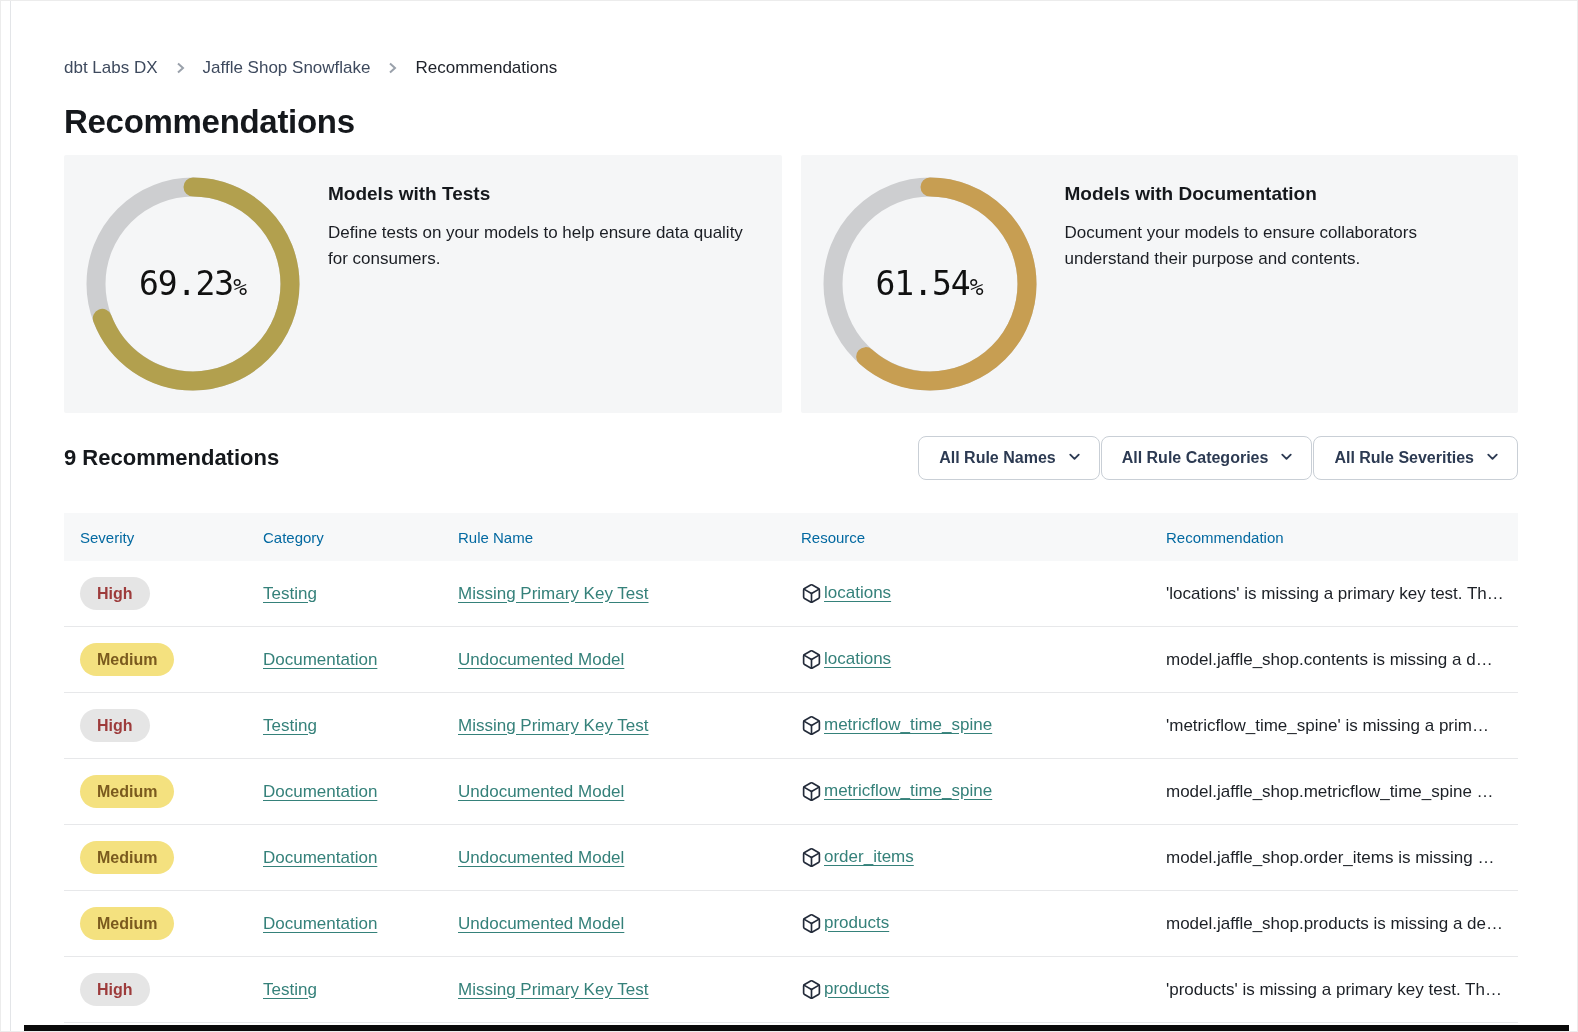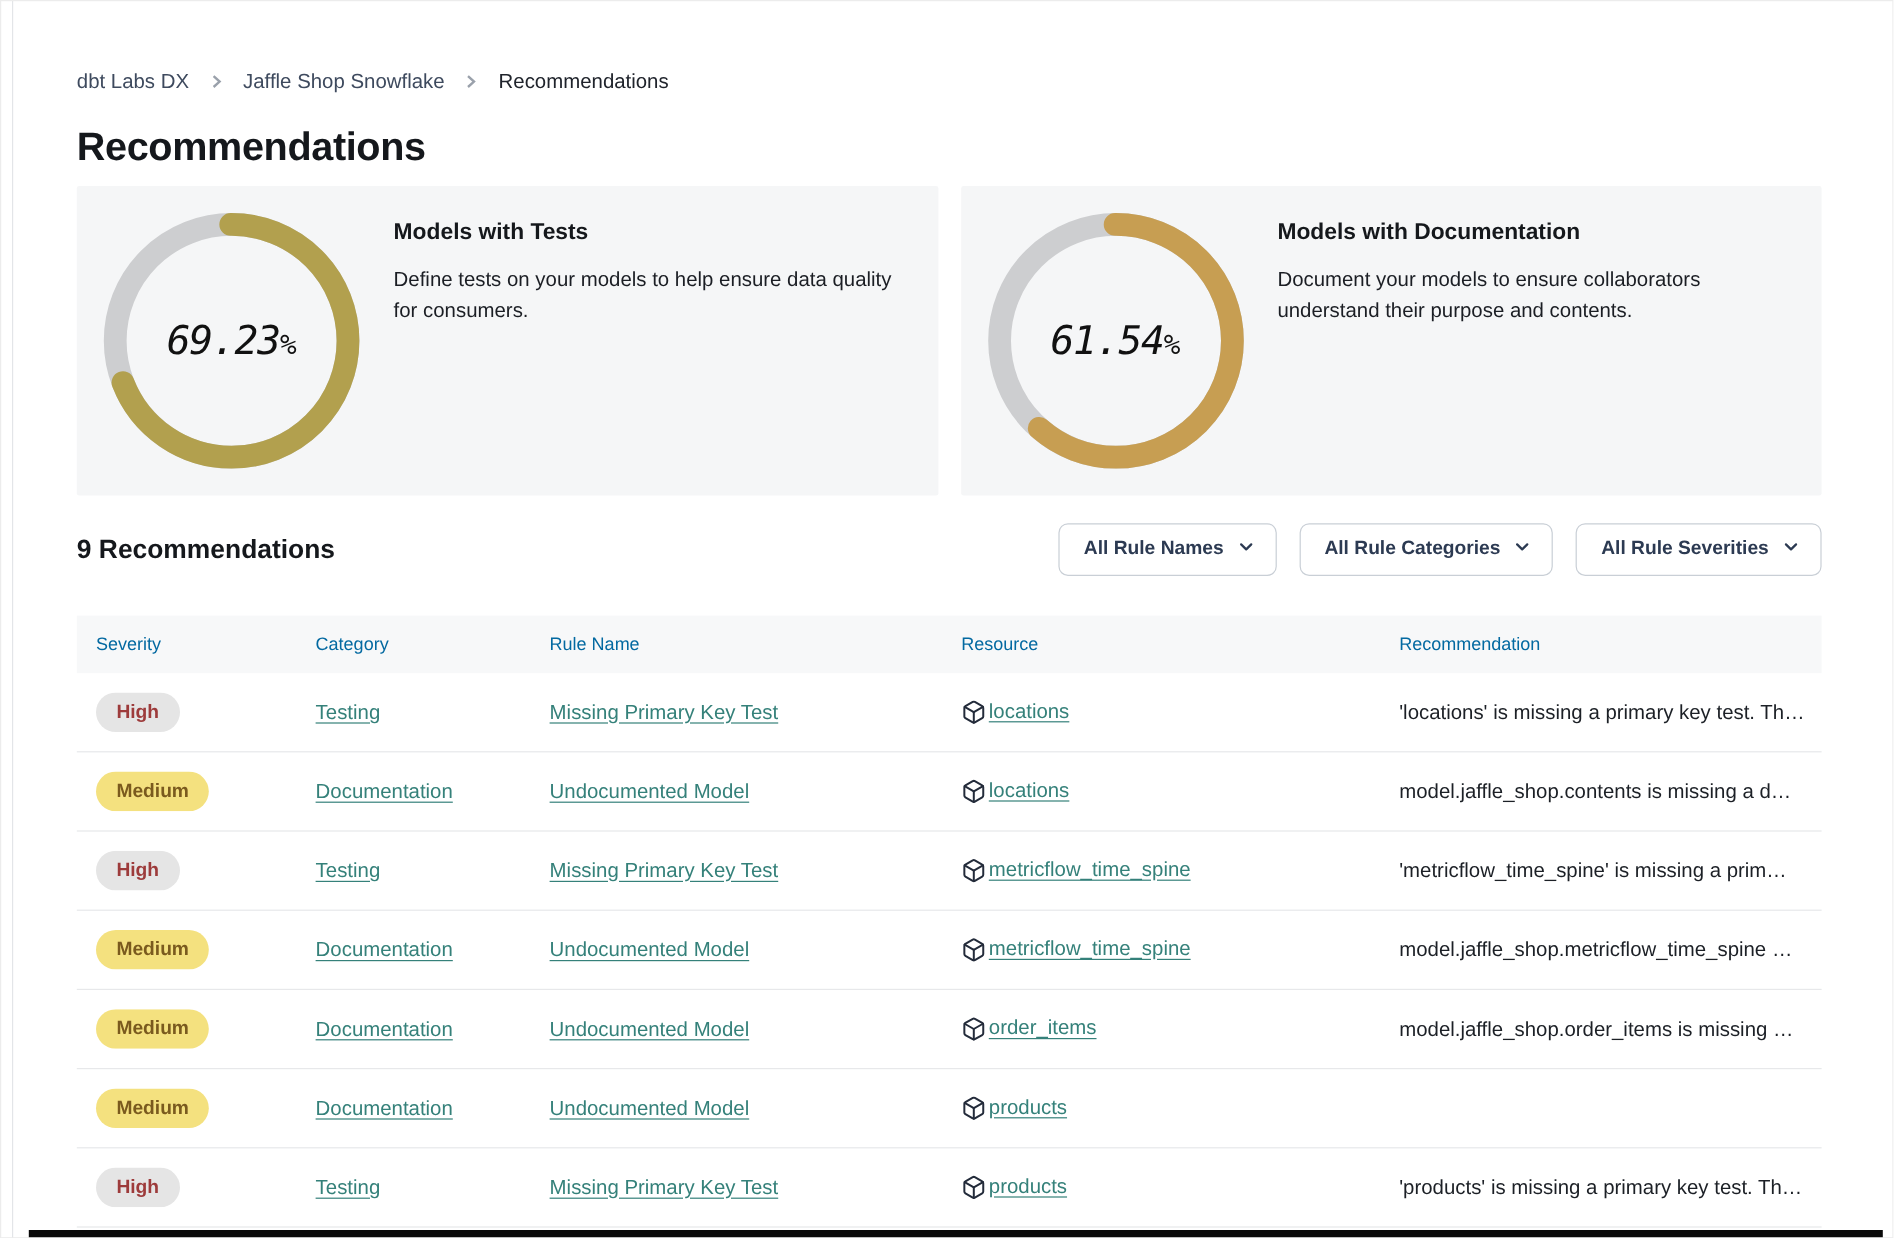--- a/index.html
+++ b/index.html
@@ -21,33 +21,33 @@
   .crumb.current { color: #20242c; cursor: default; }
   .crumb-sep { display: flex; align-items: center; }
   .crumb-sep svg { stroke: #9aa1ab; }
 
   
   .page-title { margin-top: 25px; font-size: 33px; font-weight: 600; line-height: 38px; color: #15181c; letter-spacing: -0.3px; }
 
   
   .cards { display: flex; gap: 19px; margin-top: 14px; }
   .card { flex: 1; background: #f5f6f7; height: 258px; display: flex; border-radius: 2px; }
-  .donut-wrap { width: 258px; flex: none; display: flex; align-items: center; justify-content: center; position: relative; font-style: italic; }
+  .donut-wrap { width: 258px; flex: none; display: flex; align-items: center; justify-content: center; position: relative; }
   .donut { display: block; }
   .donut-label { position: absolute; left: 0; right: 0; top: 50%; transform: translateY(-52%); text-align: center; font-family: "DejaVu Sans Mono", monospace; font-weight: 500; color: #111; }
   .donut-value { font-size: 33px; letter-spacing: -1px; }
   .donut-unit { font-size: 23px; }
   .card-body { padding: 27px 26px 0 6px; }
   .card-title { font-size: 19px; font-weight: 700; line-height: 24px; color: #15181c; }
   .card-desc { margin-top: 14px; font-size: 17px; line-height: 26px; color: #1b1e24; max-width: 472px; }
 
   
   .list-header { display: flex; align-items: center; justify-content: space-between; margin-top: 23px; height: 44px; }
   .count-label { font-size: 22px; font-weight: 700; color: #15181c; }
-  .filters { display: flex; gap: 19px; }
+  .filters { display: flex; gap: 1px; }
   .filter-btn { height: 44px; padding: 0 17px 0 20px; background: #fff; border: 1px solid #c9cfd6; border-radius: 8px; display: flex; align-items: center; gap: 11px; font-family: "Liberation Sans", sans-serif; font-size: 16px; font-weight: 600; color: #2c3a52; cursor: pointer; }
   .filter-btn svg { stroke: #2c3a52; }
 
   
   .table { margin-top: 33px; }
   .thead, .row { display: grid; grid-template-columns: 183px 195px 343px 365px 1fr; align-items: center; }
   .thead { height: 48px; background: #f7f8f9; color: #0369a1; font-size: 15px; }
   .cell { padding-left: 16px; overflow: hidden; white-space: nowrap; }
   .row { height: 66px; border-bottom: 1px solid #e7e8ea; font-size: 17px; }
   .badge { display: inline-block; padding: 7px 17px; border-radius: 999px; font-size: 16px; font-weight: 700; line-height: 19px; }
@@ -283,20 +283,21 @@
     <div class="cell resource-cell">
       <span class="cube-icon">
         <svg width="21" height="21" viewBox="0 0 24 24" fill="none" stroke-width="1.9" stroke-linecap="round" stroke-linejoin="round">
           <path d="M21 8a2 2 0 0 0-1-1.73l-7-4a2 2 0 0 0-2 0l-7 4A2 2 0 0 0 3 8v8a2 2 0 0 0 1 1.73l7 4a2 2 0 0 0 2 0l7-4A2 2 0 0 0 21 16Z"></path>
           <path d="m3.3 7 8.7 5 8.7-5"></path>
           <path d="M12 22V12"></path>
         </svg>
       </span>
       <a class="link">products</a>
     </div>
+    <div class="cell rec-text">model.jaffle_shop.products is missing a de…</div>
   </div>
 
   <div class="row">
     <div class="cell">
       <span class="badge badge-high">High</span>
     </div>
     <div class="cell">
       <a class="link">Testing</a>
     </div>
     <div class="cell">

